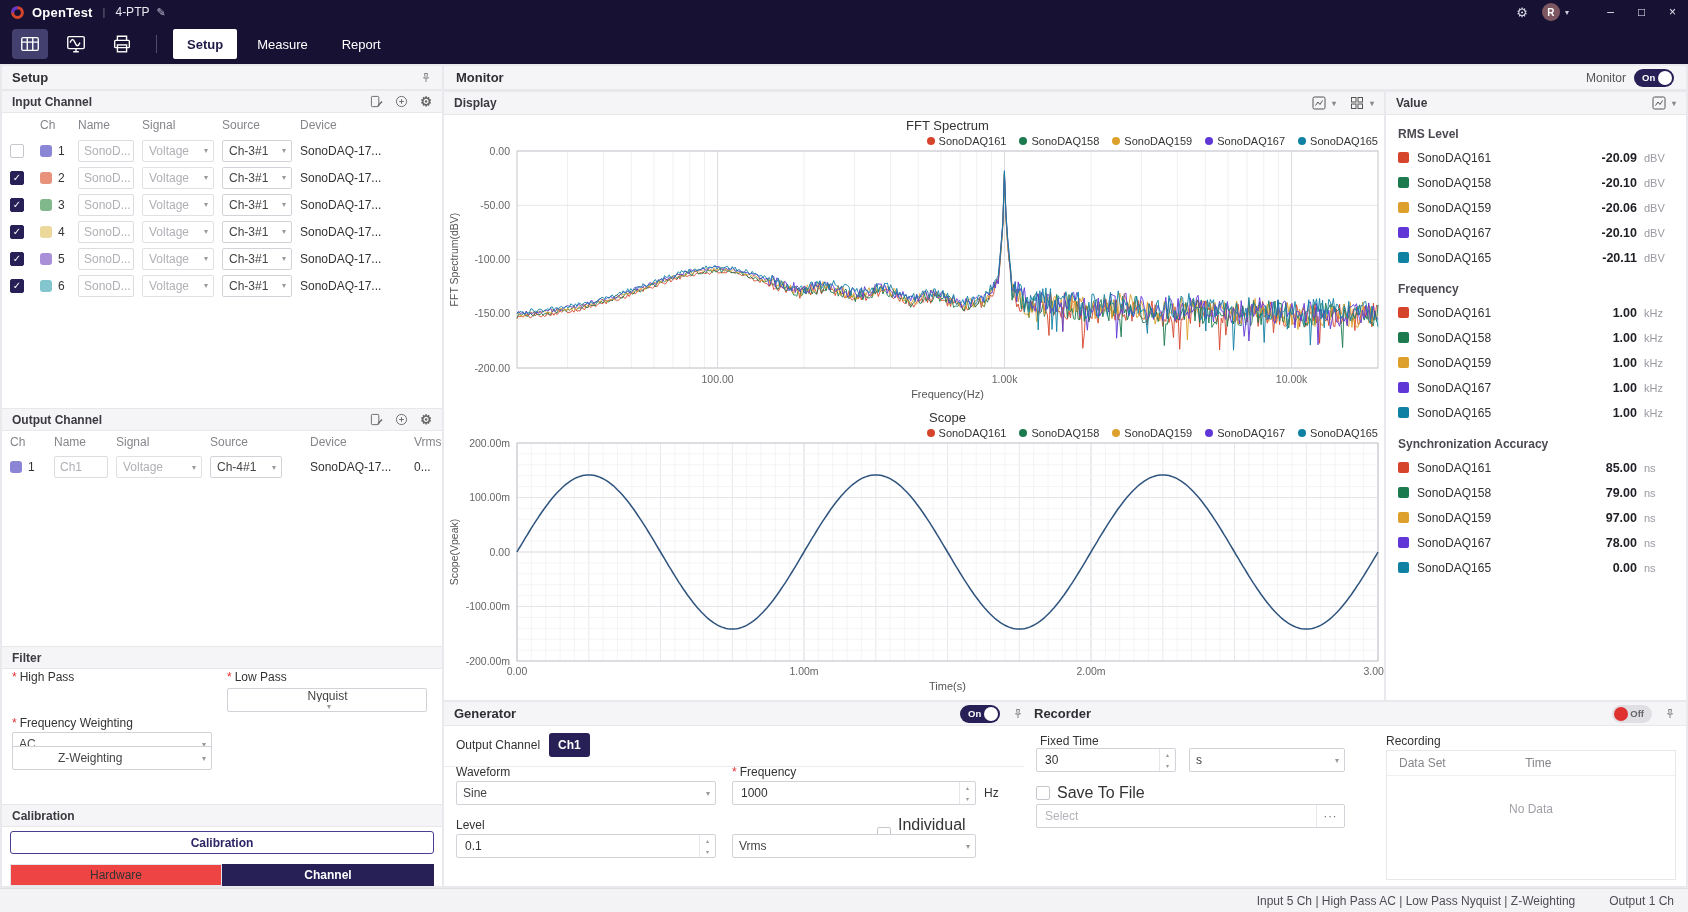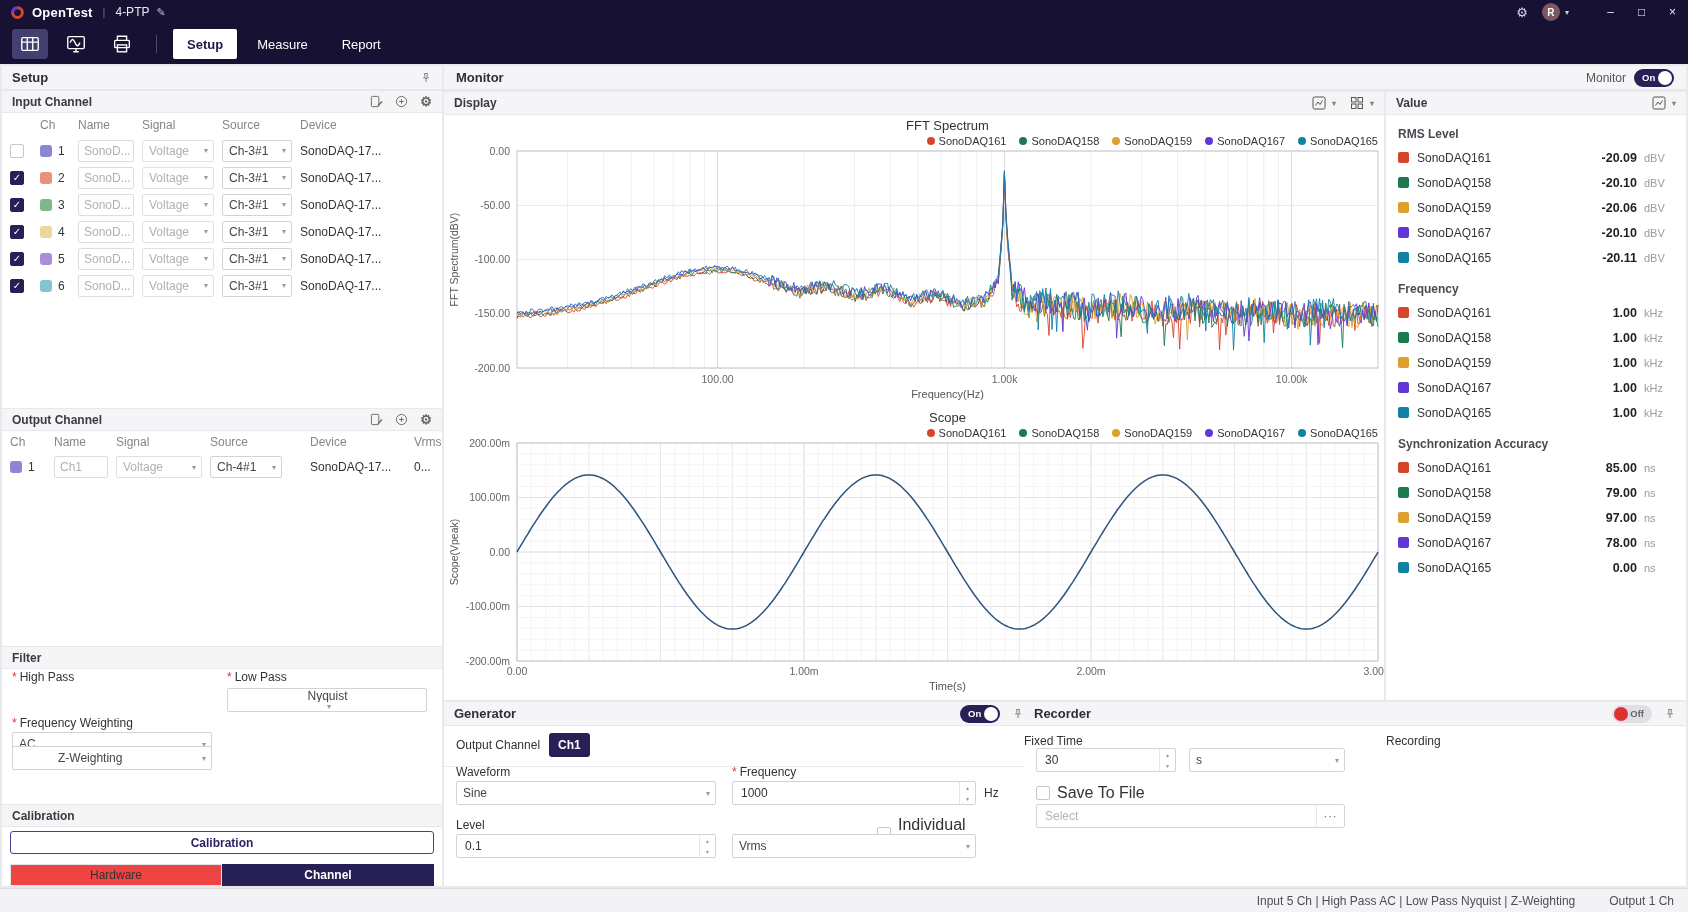--- a/index.html
+++ b/index.html
@@ -834,21 +834,21 @@
       <div class="toggle off">
         <span class="tg">Off</span>
       </div>
       <span class="pin">
         <svg width="12" height="12" viewBox="0 0 24 24" fill="none" stroke="#777" stroke-width="1.8">
             <path d="M9 3h6l-1 6 3 3H7l3-3-1-6z"></path>
             <path d="M12 12v8"></path>
           </svg>
       </span>
     </div>
-    <span class="flabel" style="left:0;top:32px;">Fixed Time</span>
+    <span class="flabel" style="left:16px;top:32px;">Fixed Time</span>
     <div class="numin" style="left:12px;top:46px;width:140px;">
       <span class="nv">30</span>
       <span class="stepper">
         <span>▴</span>
         <span>▾</span>
       </span>
     </div>
     <span class="sel selbox" style="left:165px;top:46px;width:156px;height:24px;">
       <span class="seltxt">s</span>
       <span class="car">▾</span>
@@ -856,19 +856,26 @@
     <div class="cbrow" style="left:12px;top:82px;">
       <span class="cb"></span>
       <span>Save To File</span>
     </div>
     <div class="filein" style="left:12px;top:102px;width:309px;">
       <span class="ph">Select</span>
       <span class="dots">···</span>
     </div>
 
     <span class="flabel" style="left:362px;top:32px;">Recording</span>
+    <div class="rec-table" style="left:362px;top:48px;width:290px;height:130px;">
+      <div class="rec-thead">
+        <span>Data Set</span>
+        <span>Time</span>
+      </div>
+      <div class="rec-empty">No Data</div>
+    </div>
   </div>
 
   <div class="statusbar">
     <span>Input  5 Ch | High Pass  AC | Low Pass  Nyquist |  Z-Weighting</span>
     <span>Output  1 Ch</span>
   </div>
 </div>
 
 </body></html>

